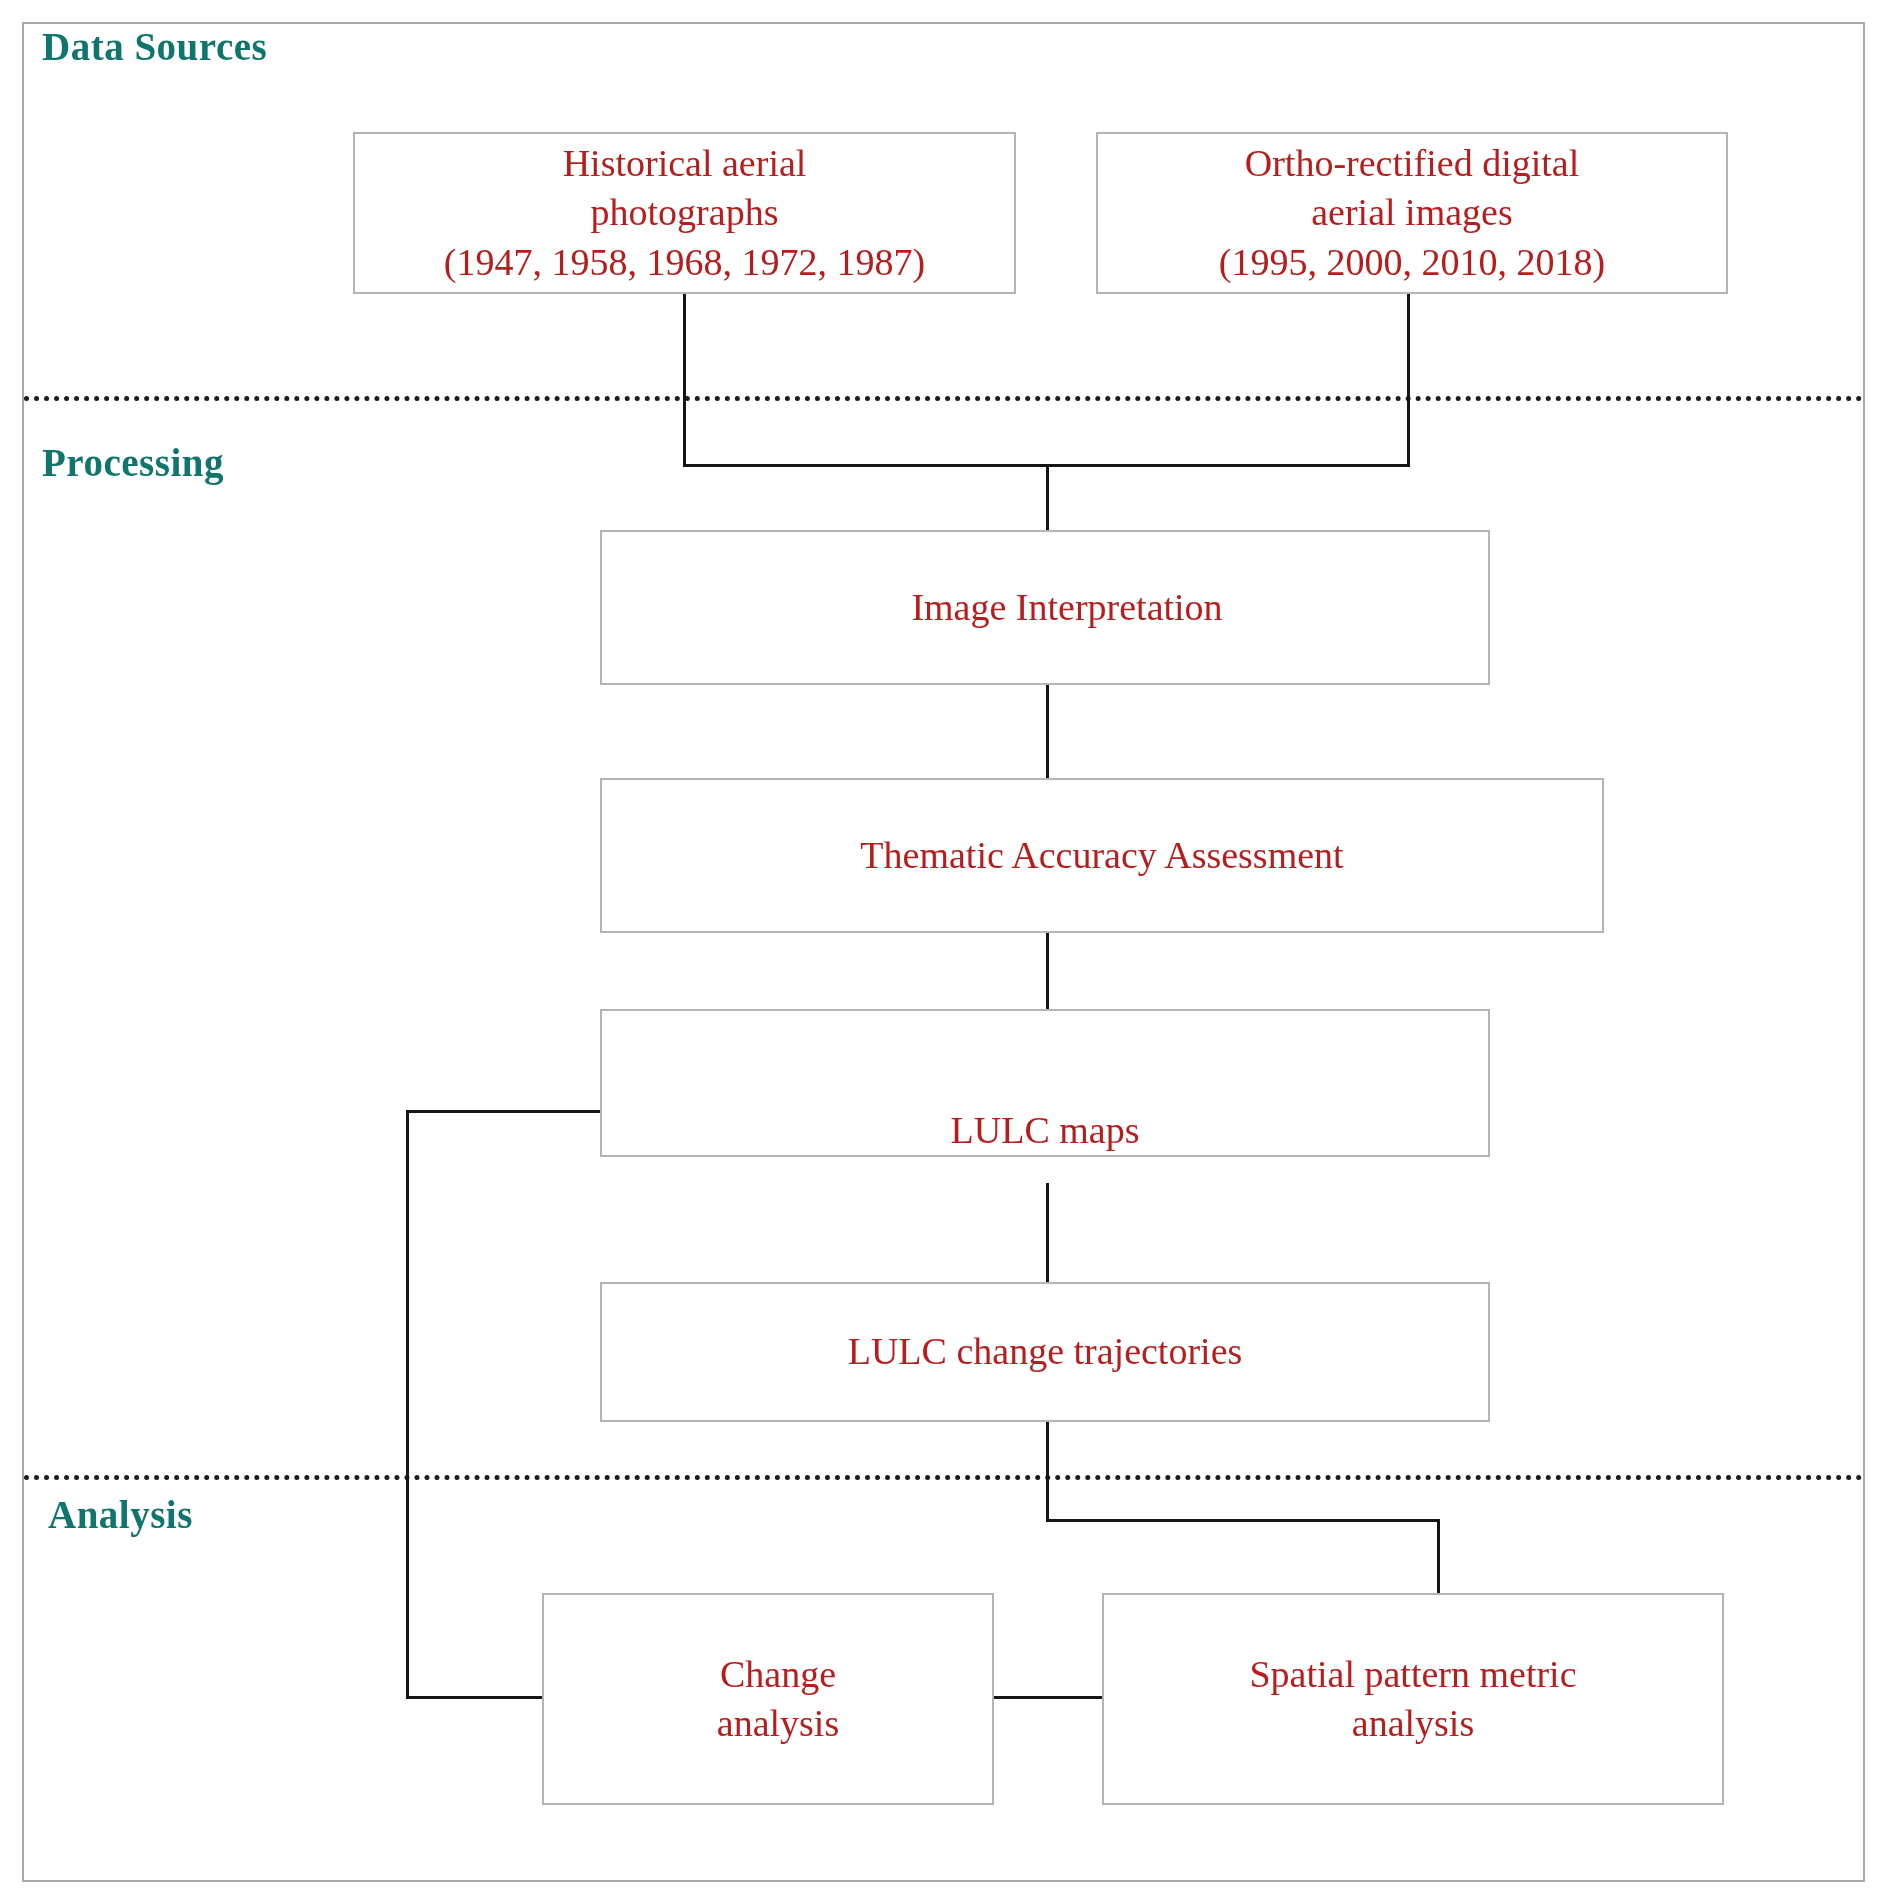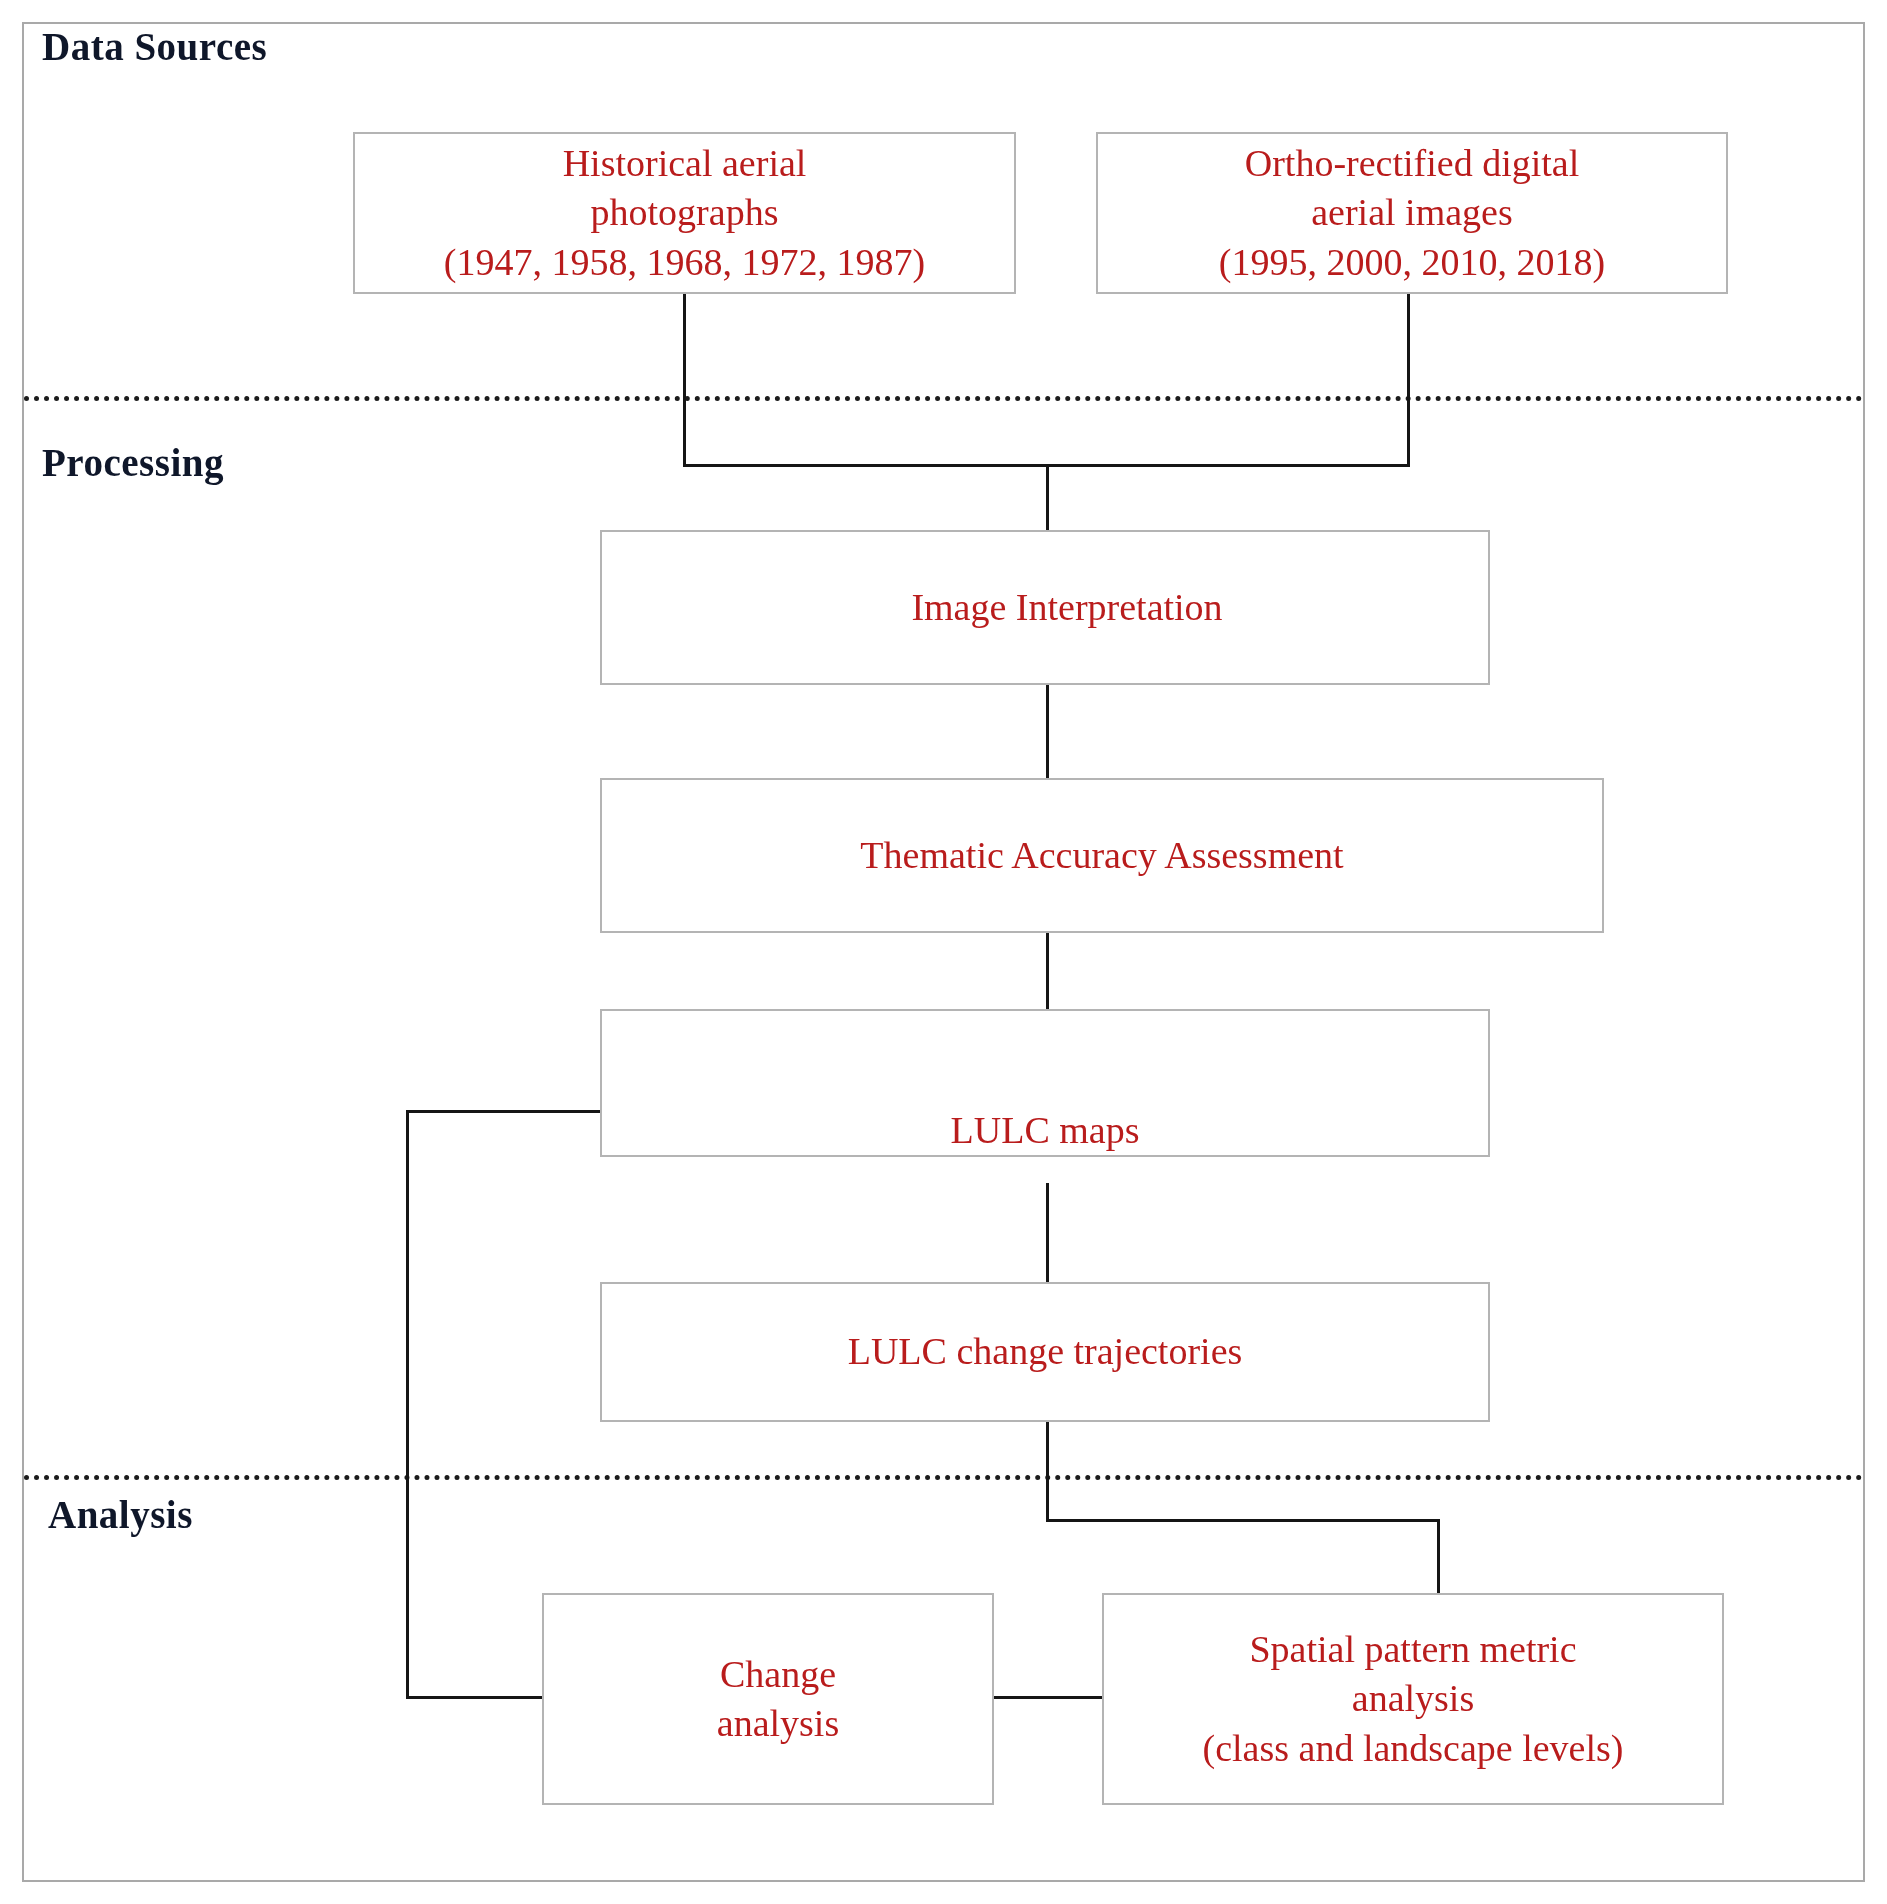--- a/index.html
+++ b/index.html
@@ -30,21 +30,21 @@
     box-sizing: border-box;
     background: #ffffff;
   }
 
   
   .section-label {
     position: absolute;
     font-family: "Liberation Serif", "DejaVu Serif", serif;
     font-weight: bold;
     font-size: 39px;
-    color: #0f172a;
+    color: #0f766e;
     letter-spacing: 0.5px;
     white-space: nowrap;
   }
   .label-data-sources { left: 42px; top: 24px; }
   .label-processing   { left: 42px; top: 440px; }
   .label-analysis     { left: 48px; top: 1492px; }
 
   
   .dotted-sep {
     position: absolute;
@@ -190,17 +190,16 @@
     <span class="box-text">
       <span>Change</span><br>
       <span>analysis</span>
     </span>
   </div>
 
   <div class="box box-spm">
     <span class="box-text">
       <span>Spatial pattern metric</span><br>
       <span>analysis</span><br>
-      <span>(class and landscape levels)</span>
     </span>
   </div>
 
 </div>
 
 </body></html>

